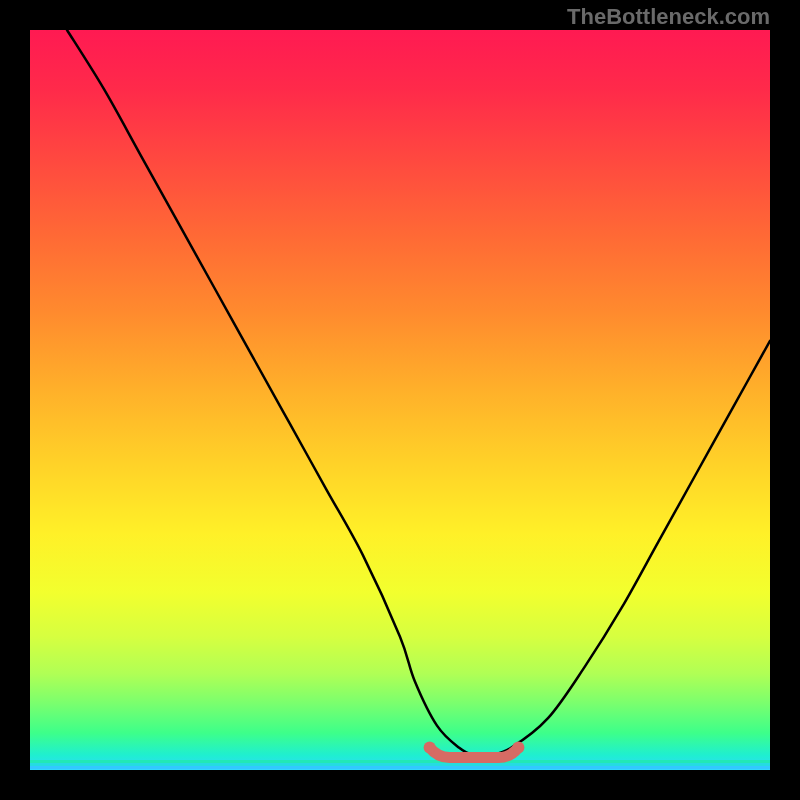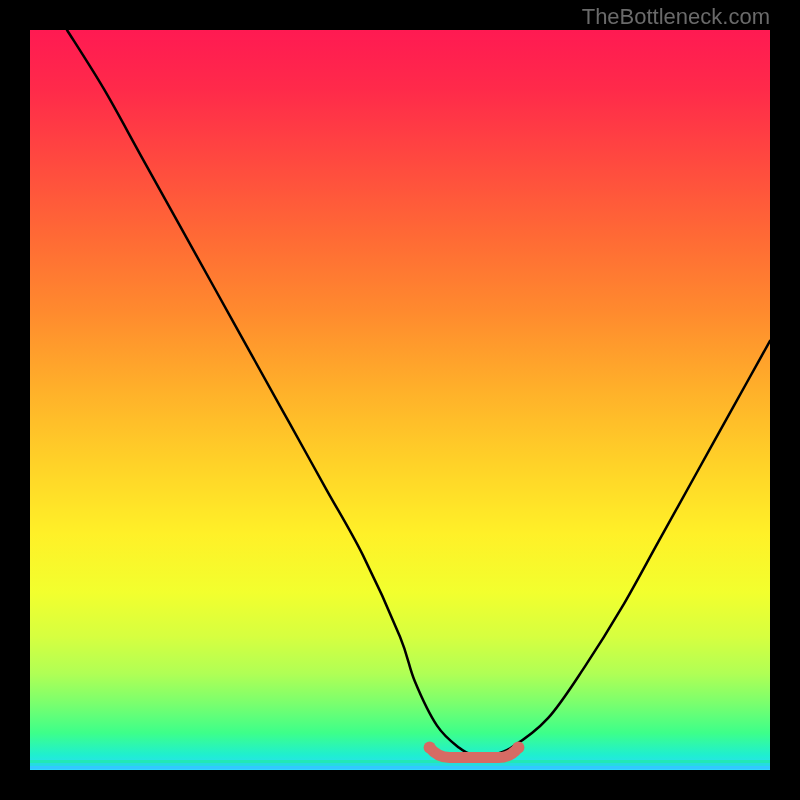--- a/index.html
+++ b/index.html
@@ -35,21 +35,21 @@
     left: 30px;
     width: 740px;
     height: 3px;
   }
   .watermark {
     position: absolute;
     top: 4px;
     right: 30px;
     font-family: Arial, Helvetica, sans-serif;
     font-size: 22px;
-    font-weight: 400;
+    font-weight: 700;
     color: #6a6a6a;
   }
   svg.curve {
     position: absolute;
     left: 30px;
     top: 30px;
     width: 740px;
     height: 740px;
     overflow: visible;
   }

